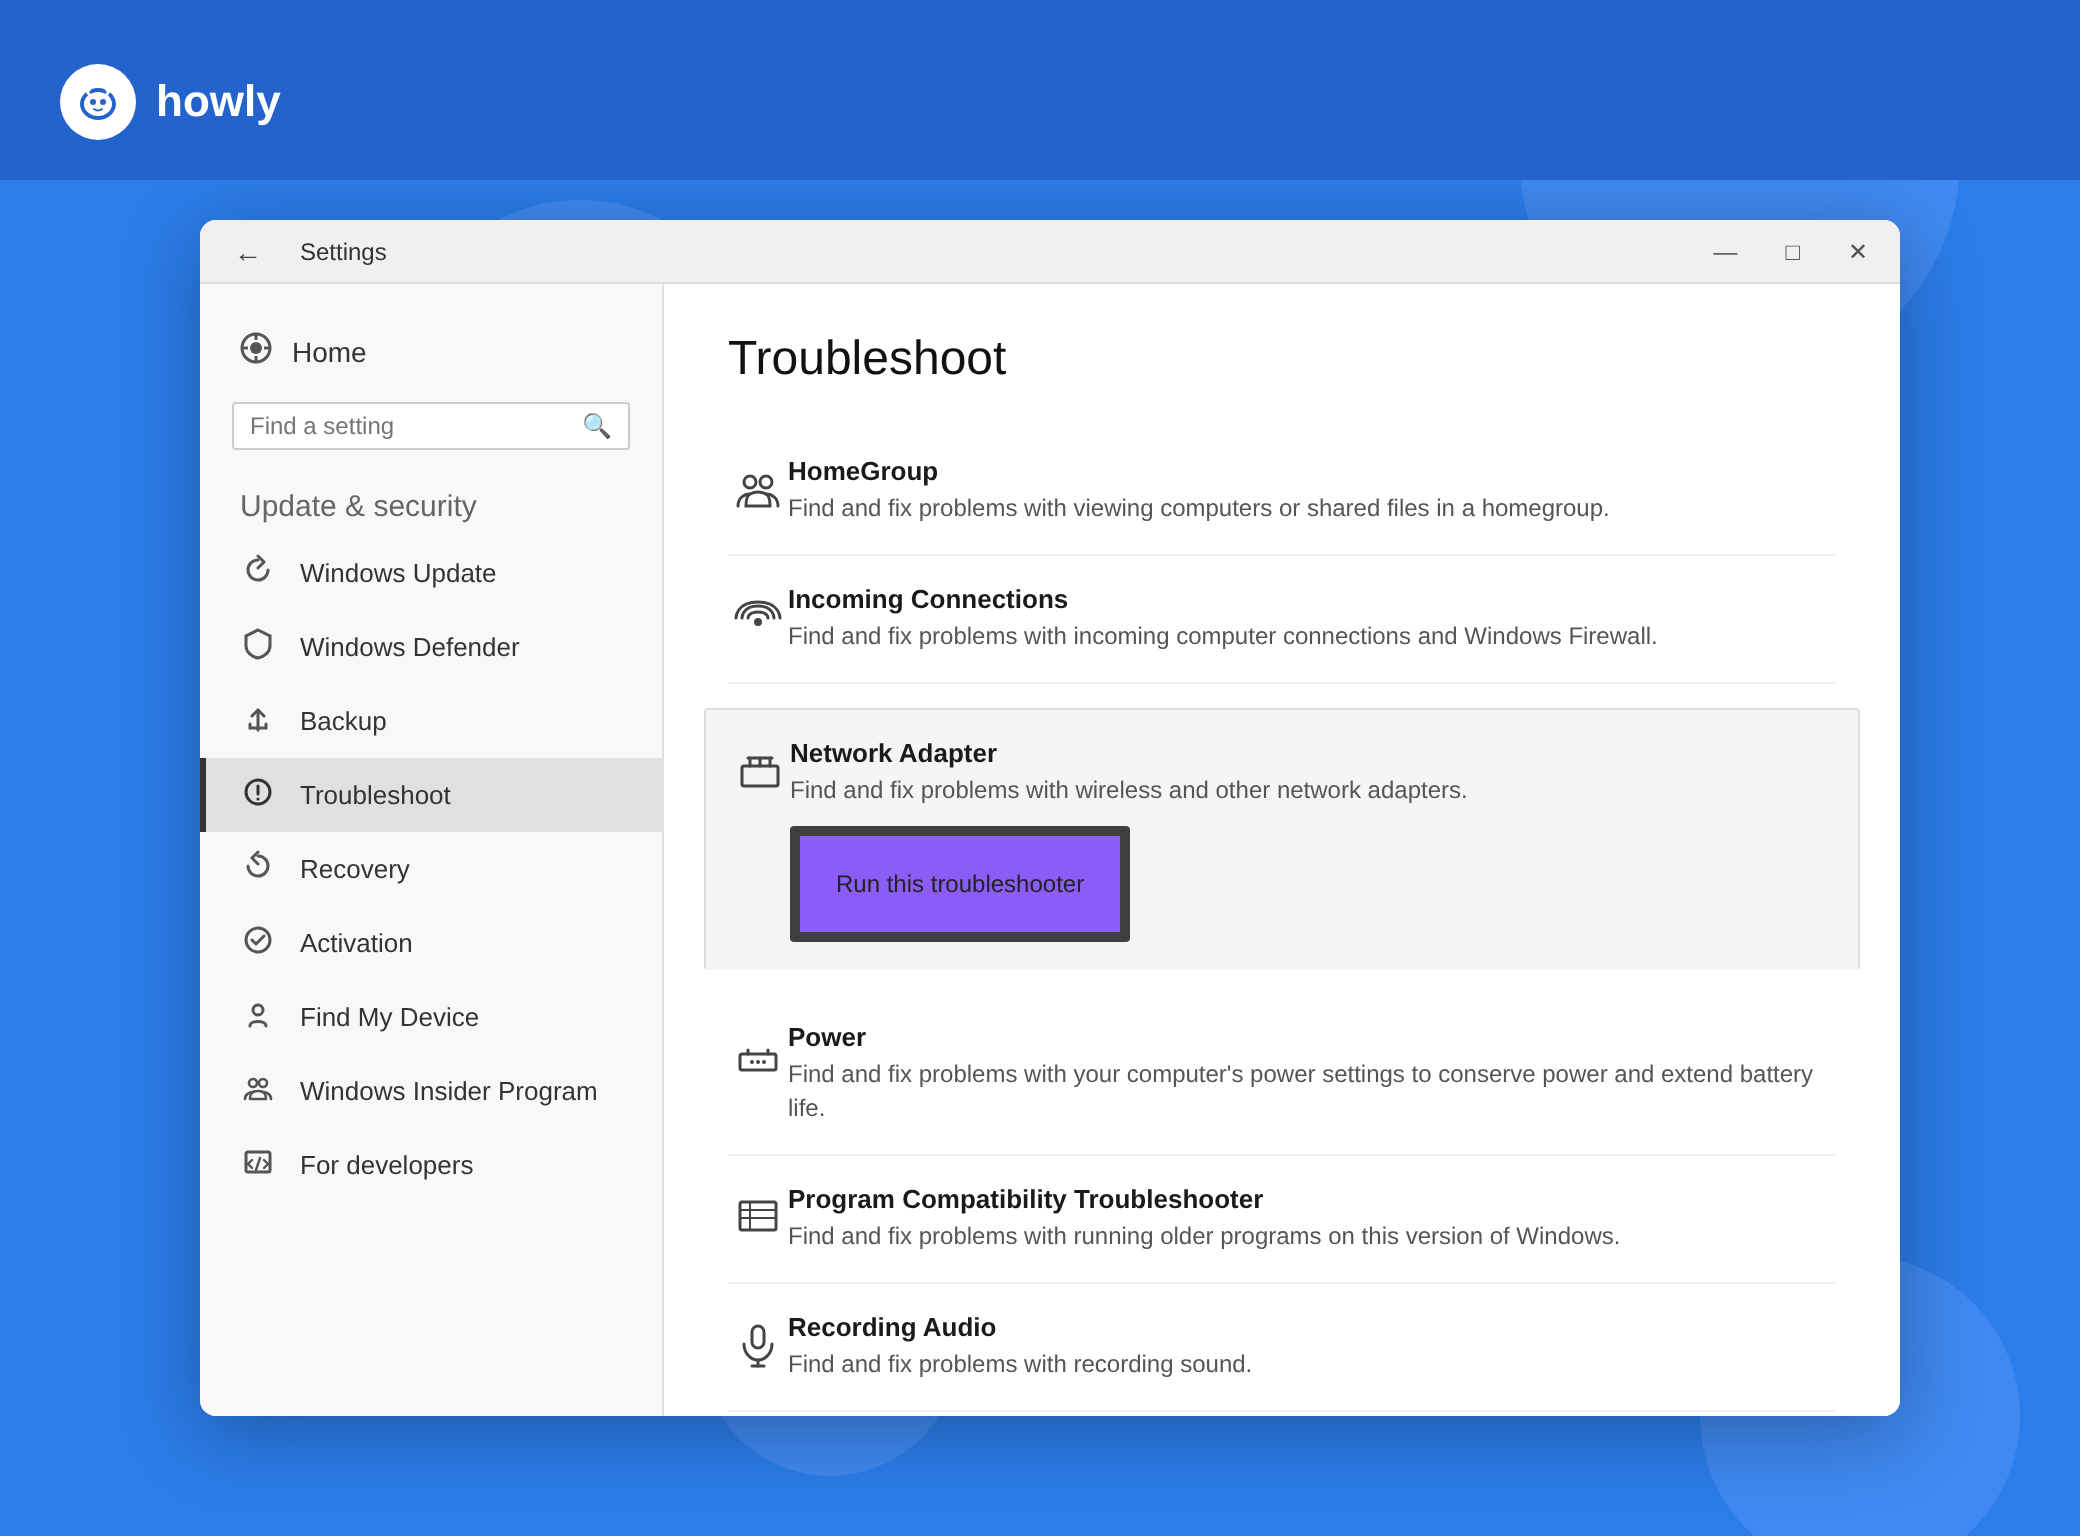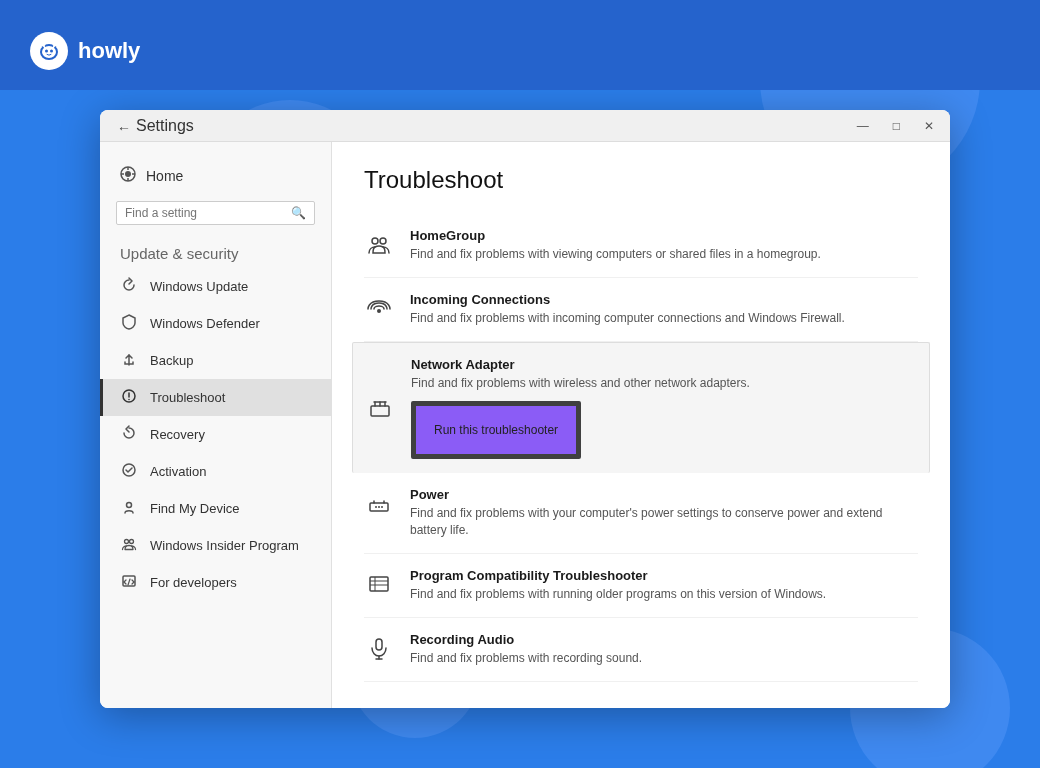--- a/index.html
+++ b/index.html
@@ -79,22 +79,22 @@
     }
     .title-bar-back {
       width: 24px; height: 24px;
       border-radius: 50%;
       display: flex; align-items: center; justify-content: center;
       cursor: pointer;
       font-size: 14px;
       color: #444;
     }
     .title-bar-title {
-      margin-left: 0;
-      font-size: 16px;
+      margin-left: 14px;
+      font-size: 12px;
       color: #333;
       flex: 1;
     }
     .title-bar-controls {
       display: flex;
       gap: 16px;
       align-items: center;
     }
     .title-bar-btn {
       font-size: 12px;
@@ -183,33 +183,31 @@
     .content-title {
       font-size: 24px;
       font-weight: 300;
       color: #111;
       margin-bottom: 20px;
     }
     
     .ts-item {
       display: flex;
       align-items: flex-start;
-      gap: 16px;
       padding: 14px 0;
       border-bottom: 1px solid #f0f0f0;
       cursor: pointer;
     }
     .ts-item.expanded {
       background: #f5f5f5;
       padding: 14px 12px;
-      margin: 0 -12px;
+      margin: 12px -12px;
       border: 1px solid #ddd;
       border-radius: 2px;
       border-bottom: none;
-      align-items: center;
     }
     .ts-item-icon {
       width: 30px;
       height: 30px;
       flex-shrink: 0;
       display: flex;
       align-items: center;
       justify-content: center;
       margin-top: 2px;
     }

